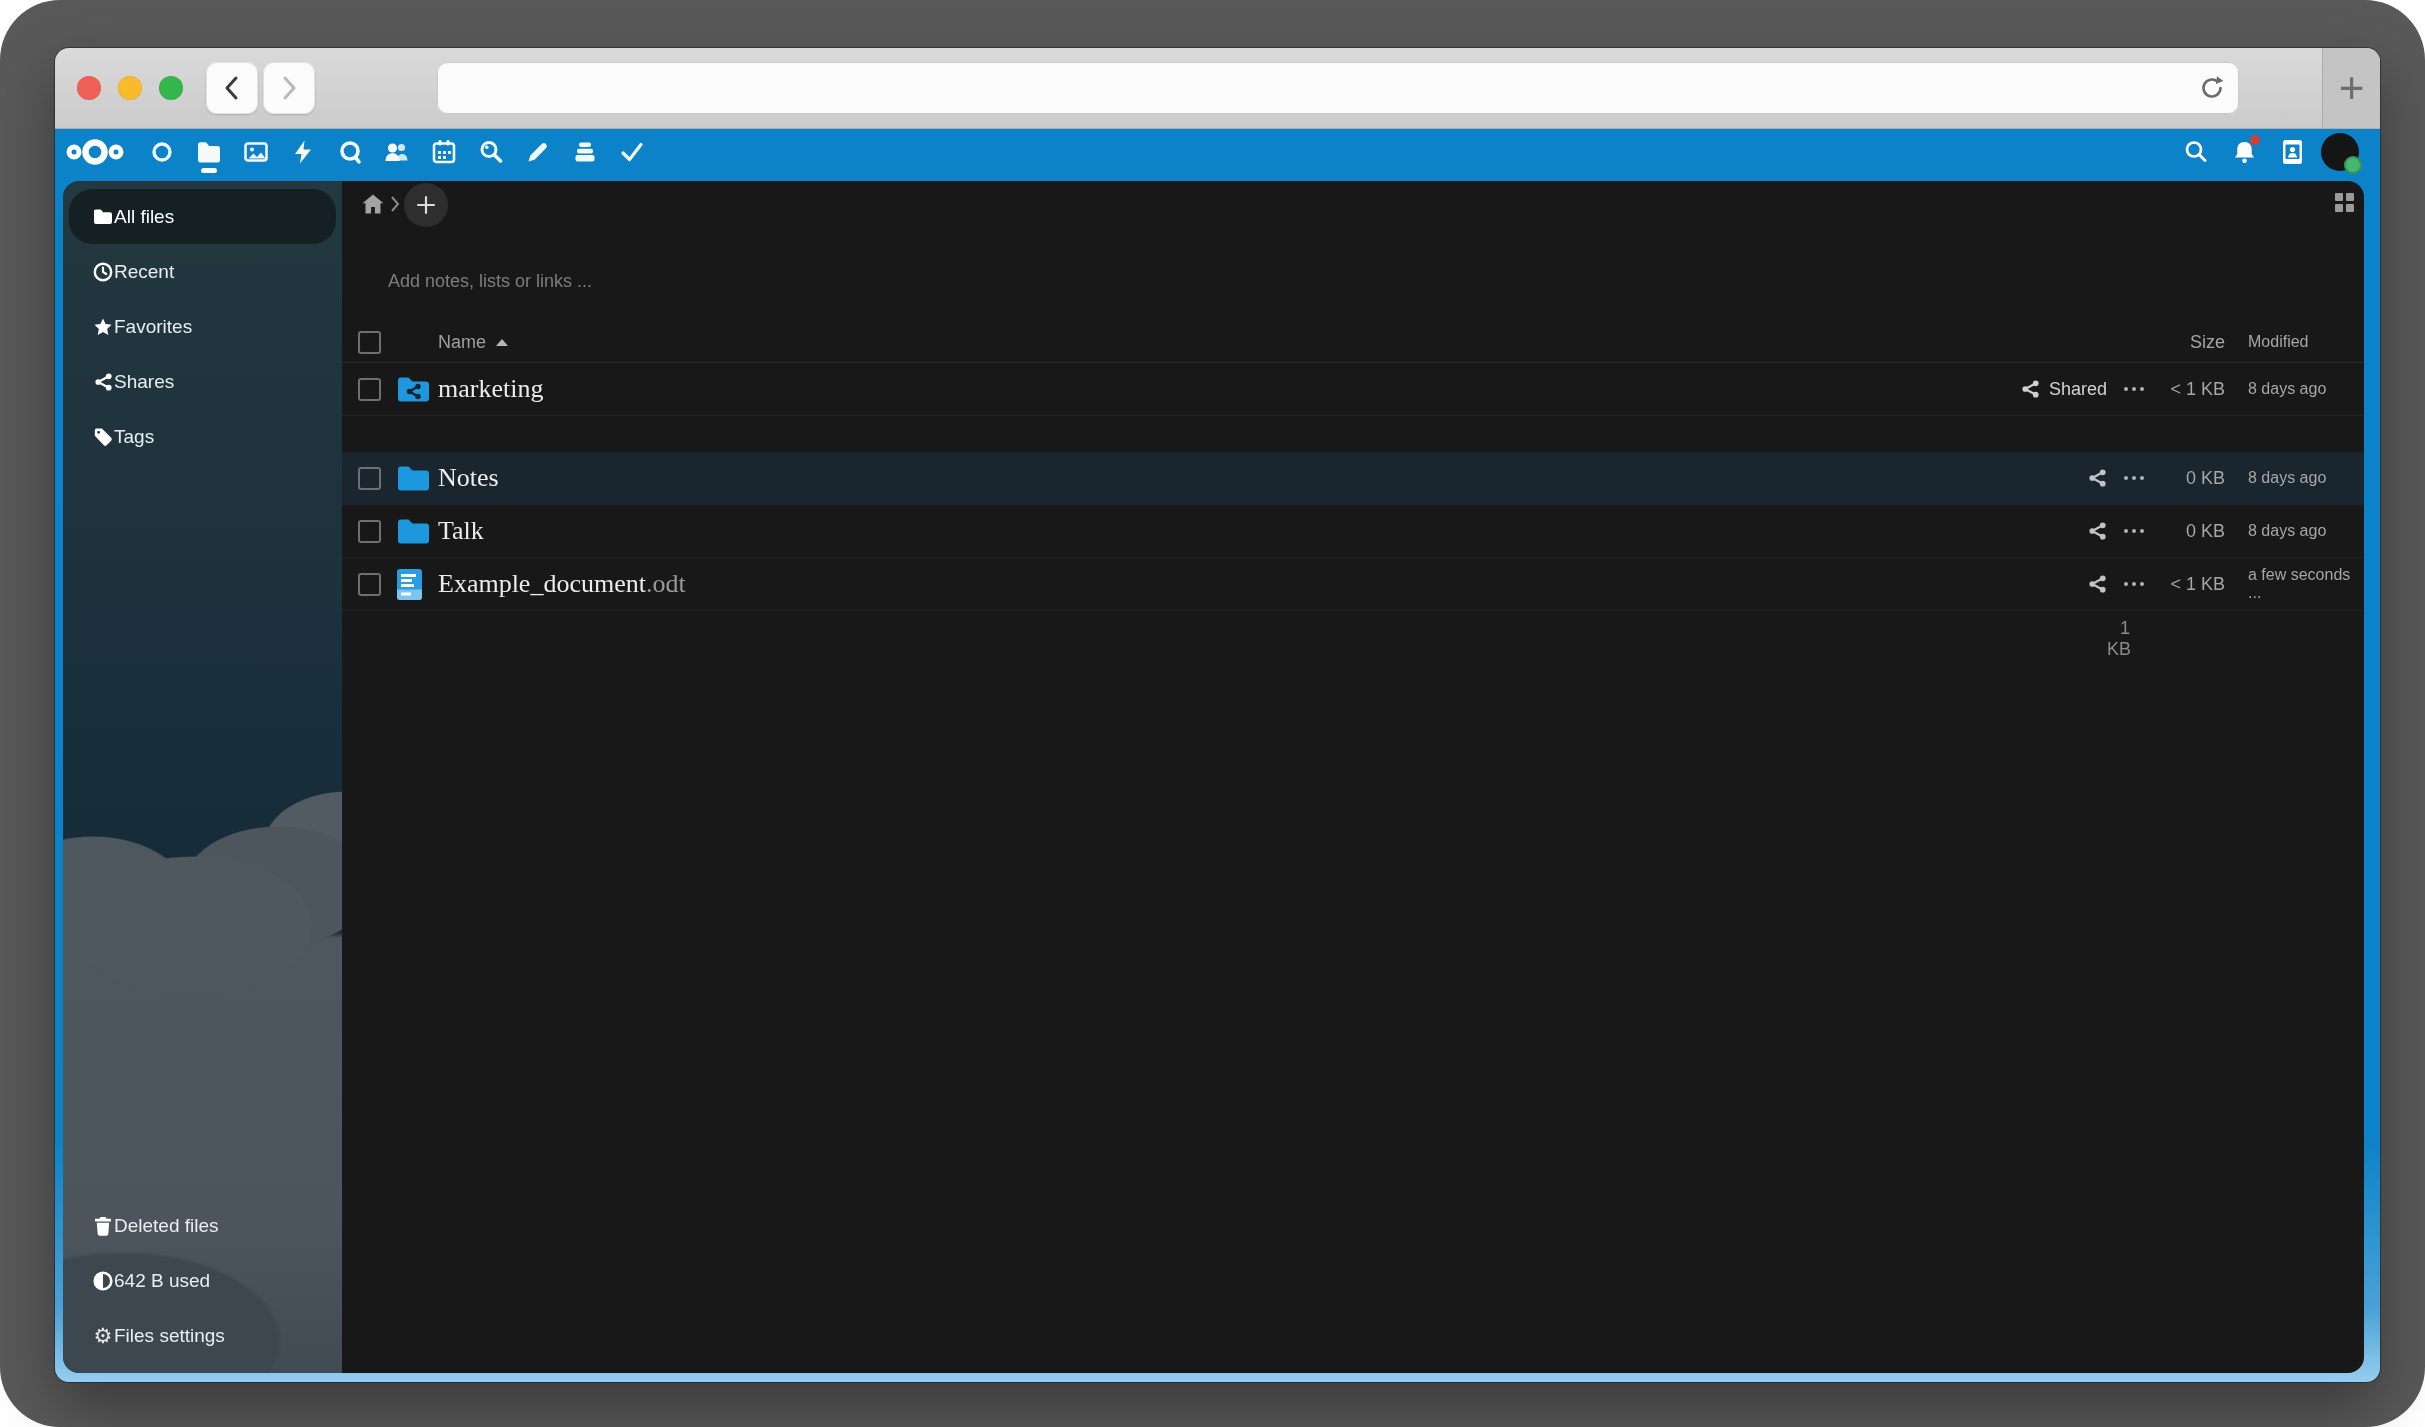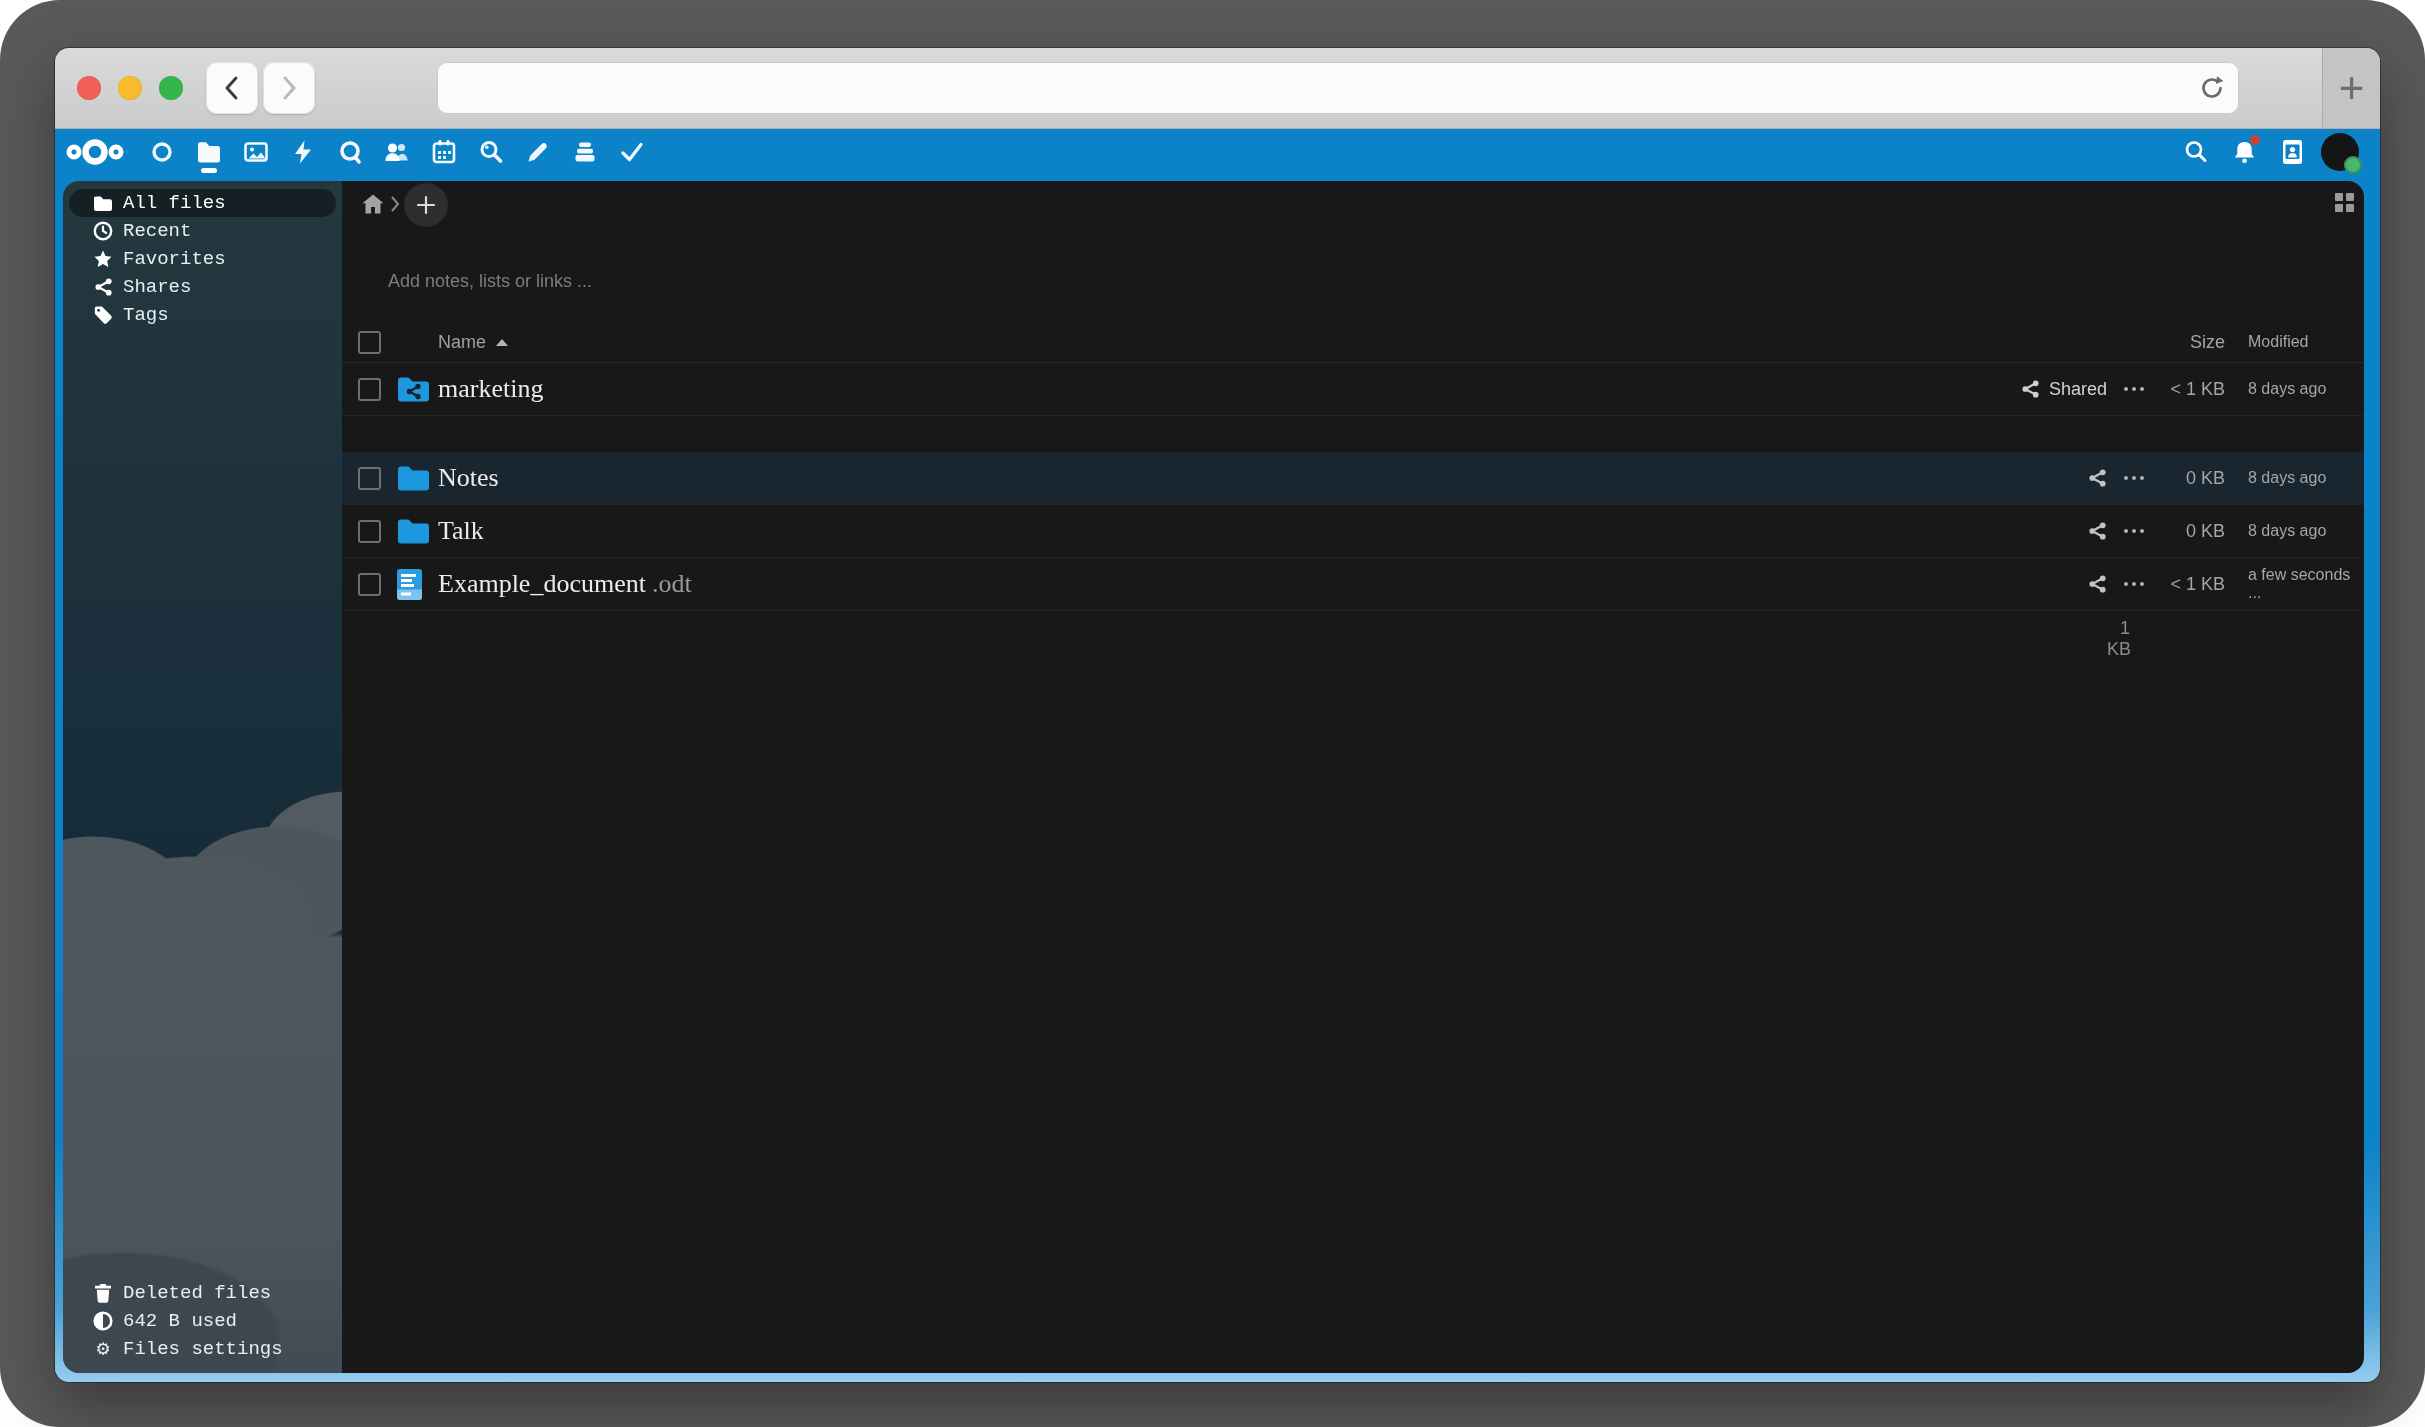--- a/index.html
+++ b/index.html
@@ -52,22 +52,22 @@
 
   .sidebar{flex:none;width:279px;position:relative;color:#e9eef1;background-image:
       radial-gradient(95px 60px at 30px 715px,  #4e575d 98%,transparent 100%),
       radial-gradient(120px 70px at 130px 745px,#4f585e 98%,transparent 100%),
       radial-gradient(95px 60px at 215px 705px, #4d565c 98%,transparent 100%),
       radial-gradient(85px 55px at 285px 665px, #525b61 98%,transparent 100%),
       radial-gradient(160px 90px at 60px 1160px,#3c474f 96%,transparent 100%),
       linear-gradient(180deg,#24383f 0%,#1d323d 30%,#142b38 62%,#142b38 63%,#4e575d 63.5%,#4c555b 88%,#414b53 100%);}
   .sb-list{position:absolute;top:8px;left:6px;right:6px;}
   .sb-footer{position:absolute;bottom:10px;left:6px;right:6px;}
-  .sb-item{height:28px;border-radius:23px;display:flex;align-items:center;
-           padding-left:23px;gap:9px;font-size:19px;color:#e9eef1;cursor:pointer;font-family:Liberation Mono, monospace;}
+  .sb-item{height:55px;border-radius:23px;display:flex;align-items:center;
+           padding-left:23px;gap:0;font-size:19px;color:#e9eef1;cursor:pointer;}
   .sb-item.active{background:rgba(0,0,0,.42);color:#fff;}
   .sb-ic{width:22px;display:flex;justify-content:center;align-items:center;}
 
   .content{flex:1;position:relative;background:#181818;}
   .home-crumb{position:absolute;left:20px;top:13px;}
   .crumb-sep{position:absolute;left:47px;top:14px;}
   .plusbtn{position:absolute;left:62px;top:2px;width:44px;height:44px;border-radius:50%;
            background:#2e2e2e;display:flex;align-items:center;justify-content:center;cursor:pointer;}
   .gridbtn{position:absolute;right:9px;top:12px;width:20px;height:20px;display:grid;
            grid-template-columns:8px 8px;grid-template-rows:8px 8px;gap:3px;cursor:pointer;}
@@ -78,21 +78,21 @@
   .trow{display:grid;grid-template-columns:54px 42px 1fr 200px 46px 95px 116px;
         align-items:center;height:52px;border-bottom:1px solid #232323;}
   .trow.highlight{background:#19252f;margin-top:36px;}
   .thead{height:40px;border-bottom:1px solid #2a2a2a;font-size:18px;color:#9f9f9f;}
   .cbx{width:19px;height:19px;border:2px solid #6f6f6f;border-radius:3px;justify-self:center;background:transparent;}
   .name-h{display:flex;align-items:center;gap:10px;}
   .sort-asc{width:0;height:0;border-left:6px solid transparent;border-right:6px solid transparent;
             border-bottom:7px solid #b5b5b5;}
   .icon-cell{display:flex;align-items:center;}
   .fname{font-size:26px;color:#ececec;white-space:nowrap;font-family:Liberation Serif, serif;}
-  .fname .ext{color:#9a9a9a;margin-left:6px;}
+  .fname .ext{color:#9a9a9a;}
   .shared-cell{display:flex;justify-content:flex-end;align-items:center;gap:9px;
                color:#d2d2d2;font-size:18px;cursor:pointer;}
   .dots{display:flex;gap:4px;justify-content:center;cursor:pointer;padding-left:8px;}
   .dots i{width:4px;height:4px;border-radius:50%;background:#b3b3b3;}
   .size-cell{text-align:right;padding-right:23px;color:#a6a6a6;font-size:18px;}
   .mod-cell{color:#a6a6a6;font-size:16px;}
   .summary{border-bottom:none;height:56px;color:#8b8b8b;font-size:18px;}
   .summary .size-cell{color:#8b8b8b;}
   .gear-glyph{font-size:21px;color:#e6e6e6;line-height:1;}
 </style>

